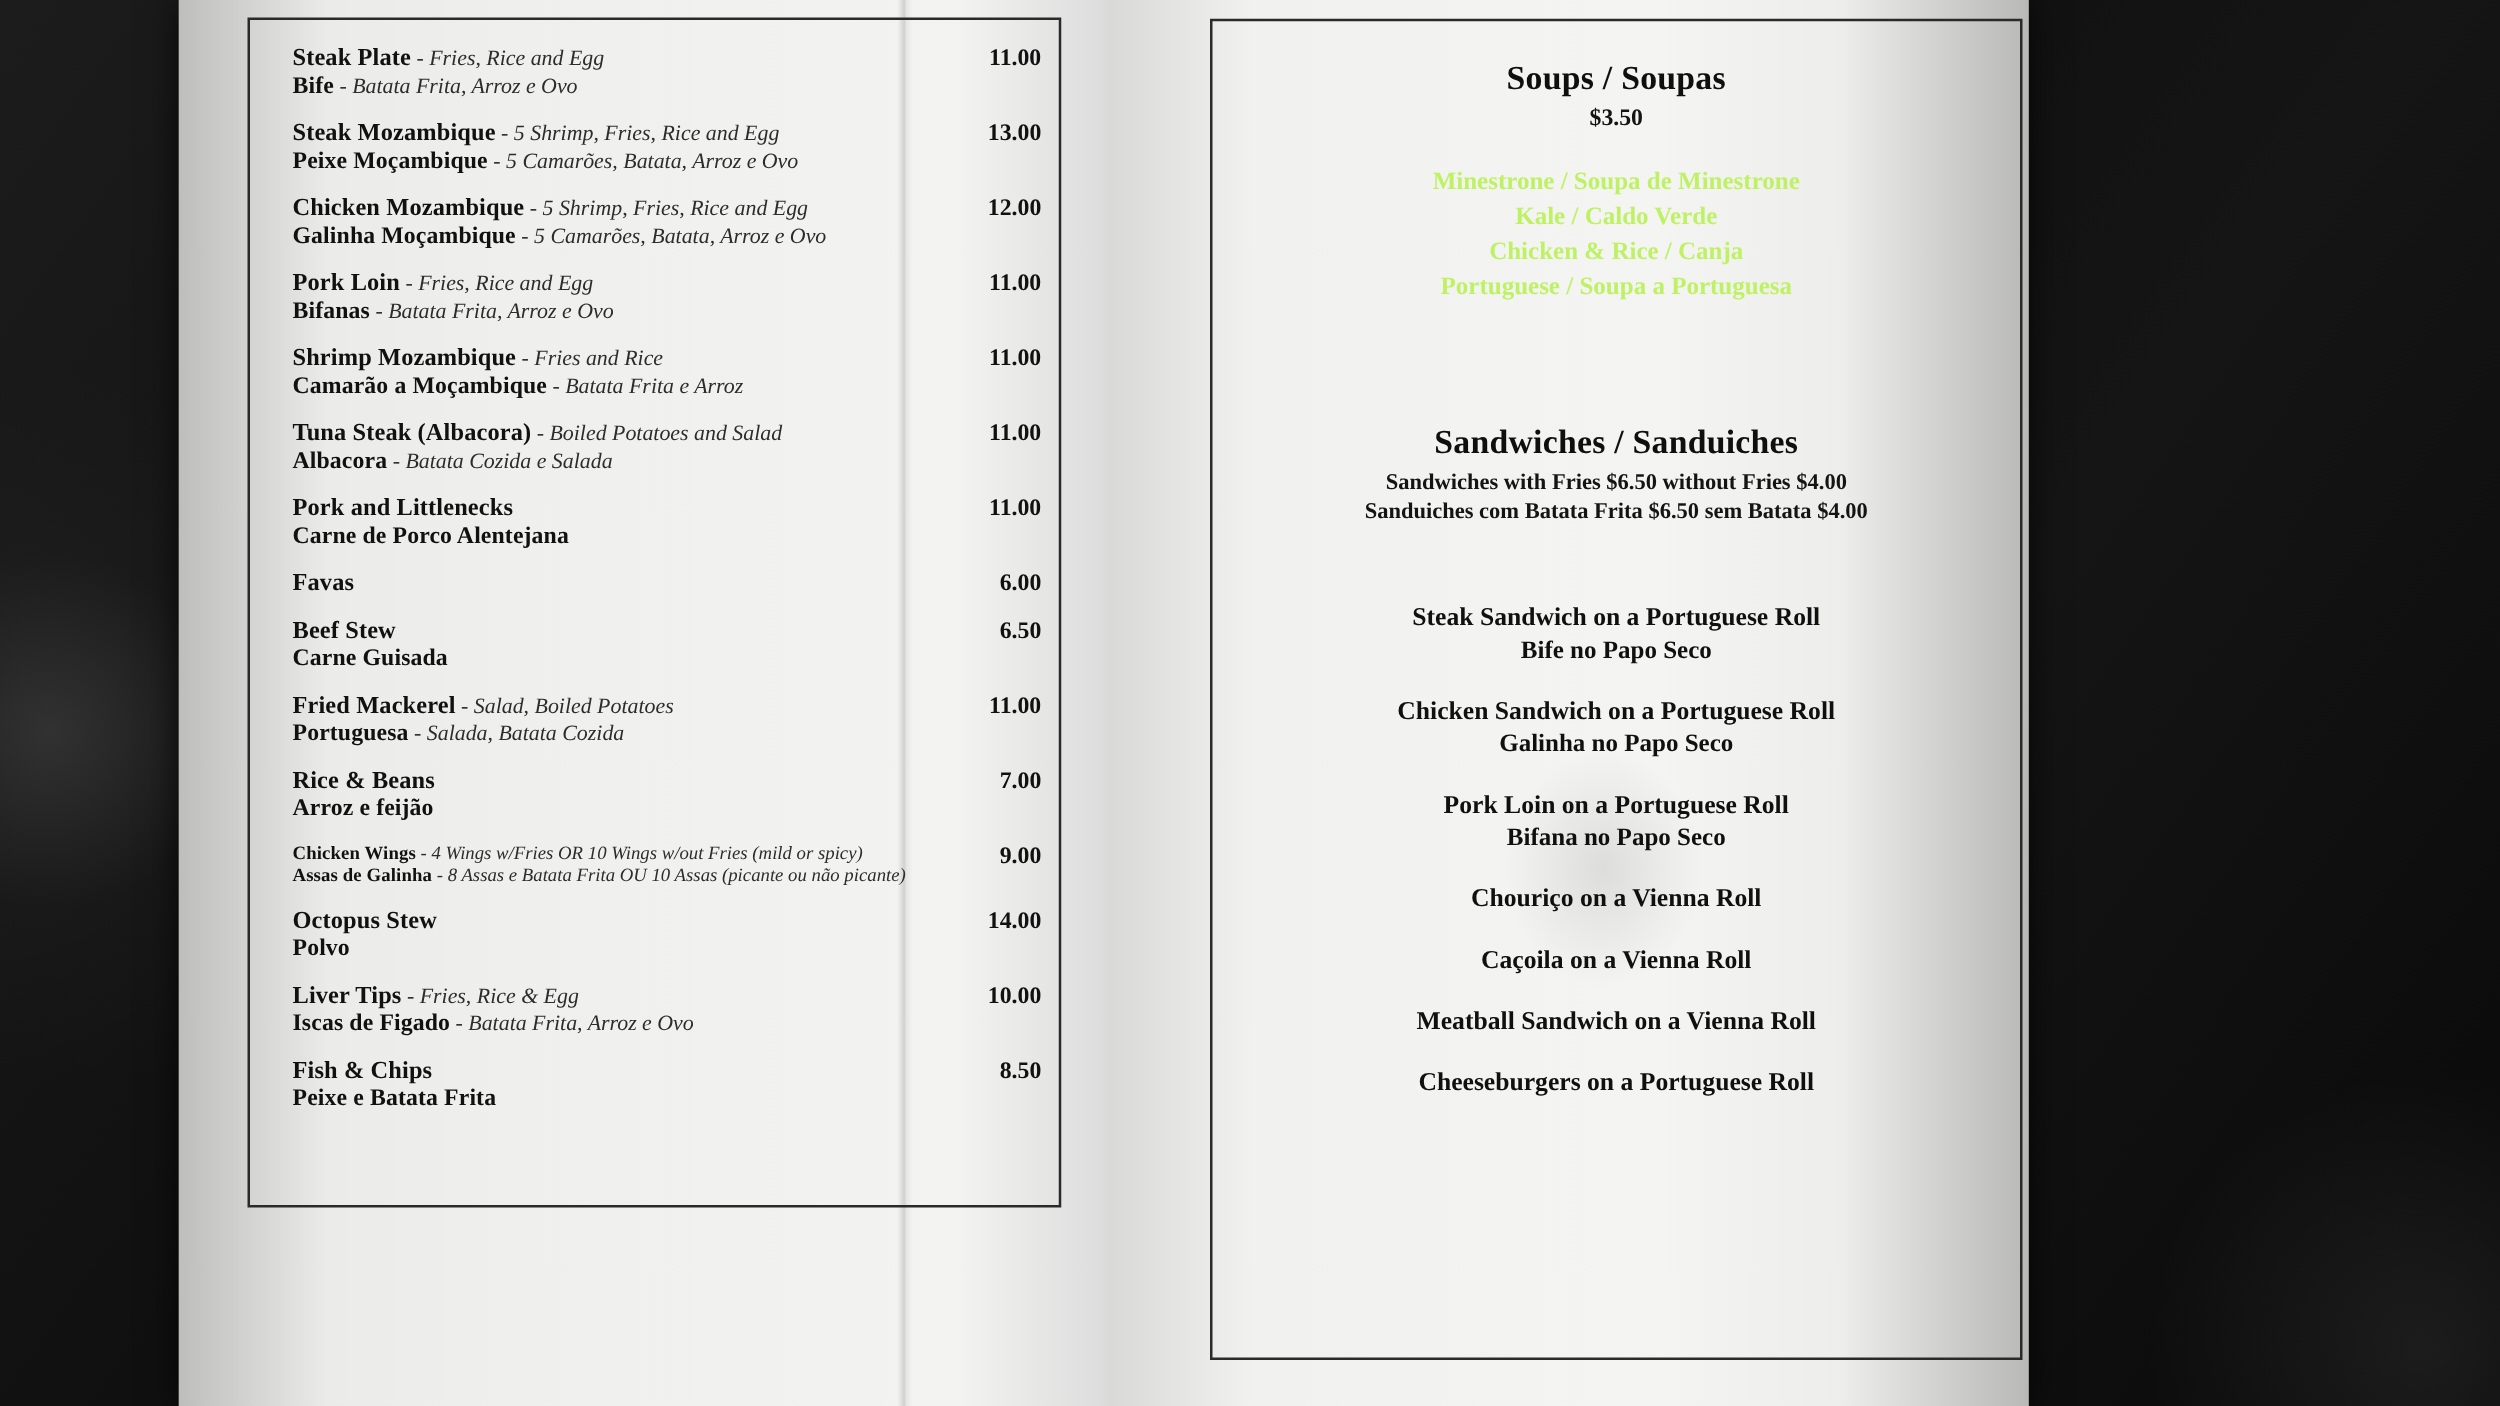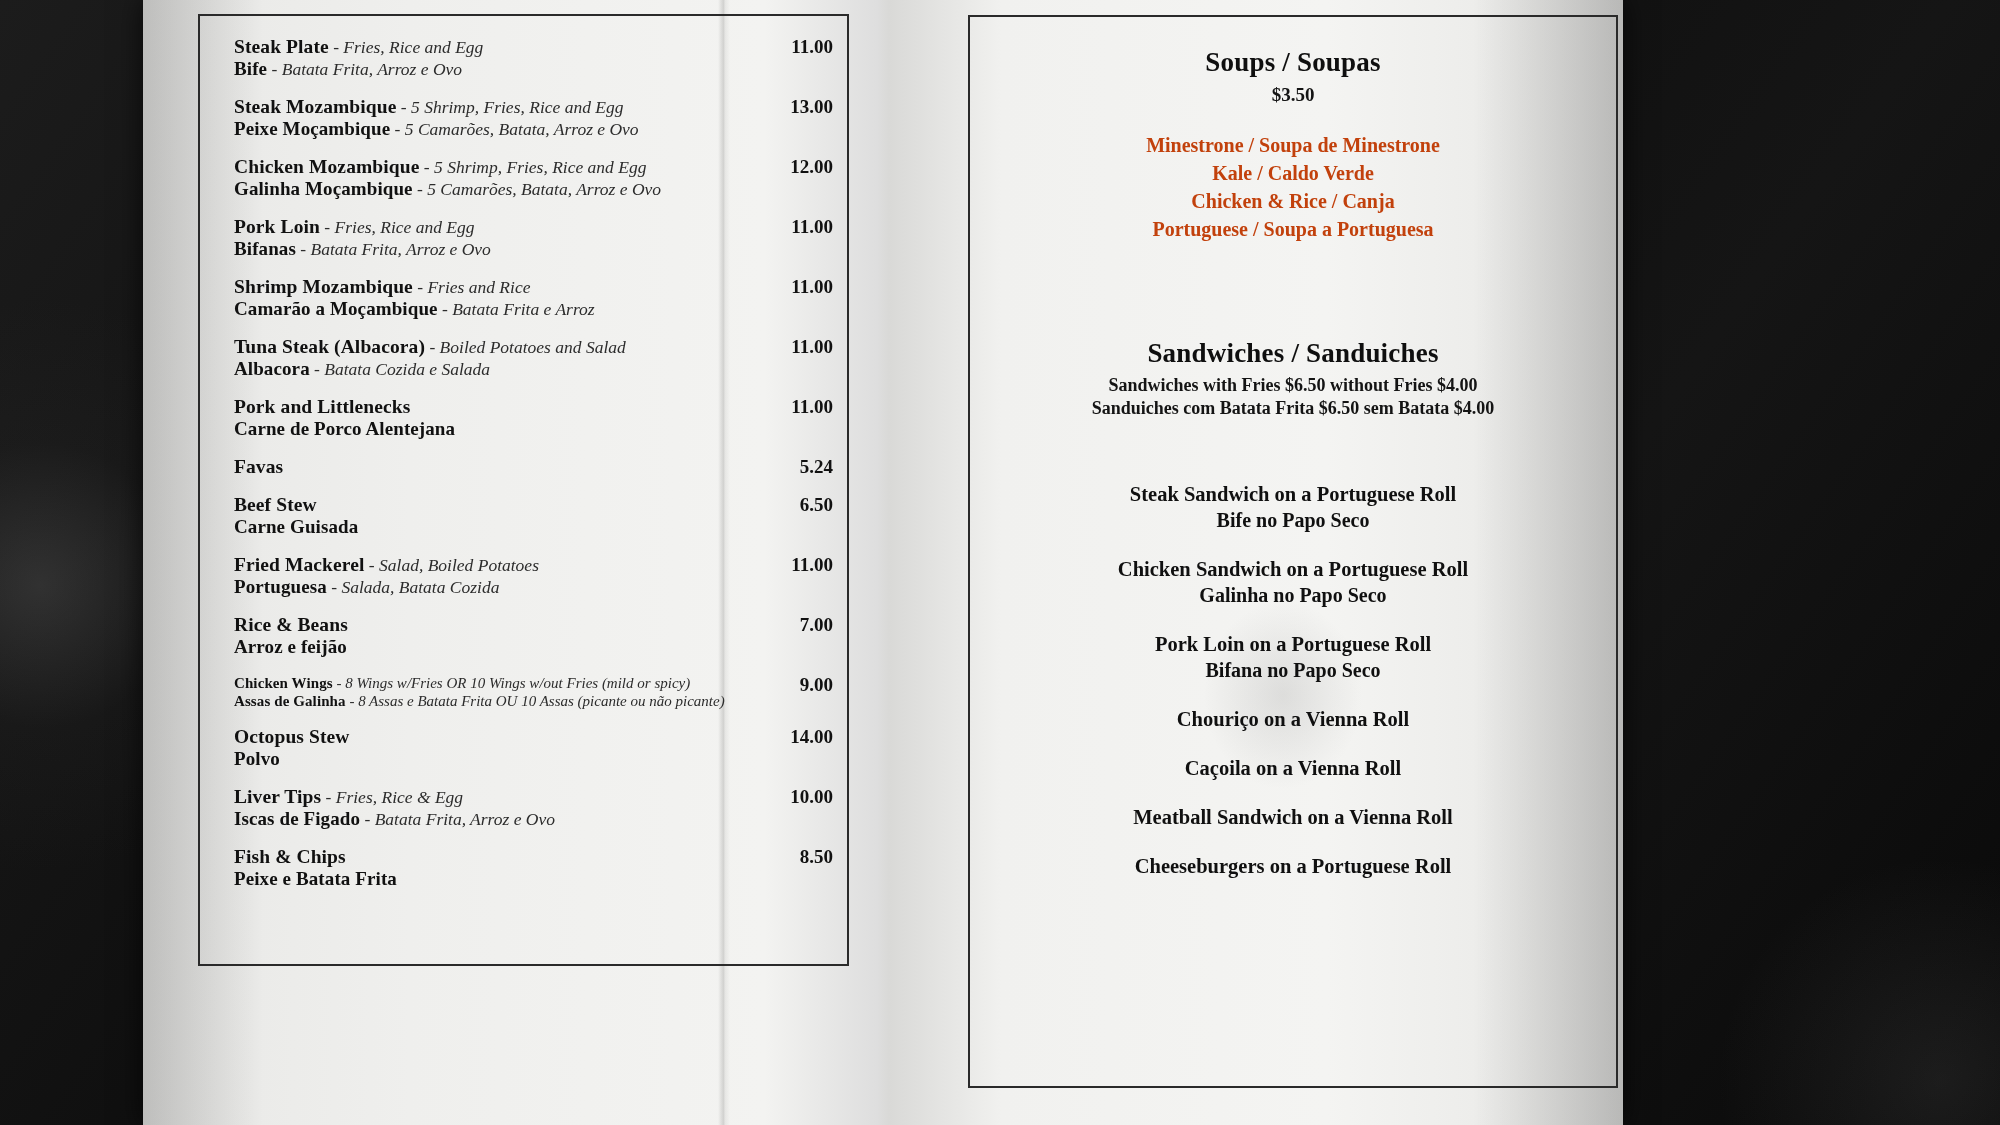--- a/index.html
+++ b/index.html
@@ -144,21 +144,21 @@
   .sec-sub.small {
     font-size: 18px;
   }
   .soup-list {
     margin-top: 28px;
     text-align: center;
   }
   .soup-list div {
     font-weight: bold;
     font-size: 20px;
-    color: #c2410c;
+    color: #bef264;
     margin-bottom: 5px;
   }
   .sand-list {
     margin-top: 64px;
     text-align: center;
   }
   .sand {
     margin-bottom: 26px;
   }
   .sand .en {
@@ -210,36 +210,36 @@
       </div>
       <div class="dish">
         <div class="line"><span class="en">Tuna Steak (Albacora)</span><span class="desc"> - Boiled Potatoes and Salad</span><span class="price">11.00</span></div>
         <div class="line"><span class="pt">Albacora</span><span class="desc"> - Batata Cozida e Salada</span></div>
       </div>
       <div class="dish">
         <div class="line"><span class="en">Pork and Littlenecks</span><span class="price">11.00</span></div>
         <div class="line"><span class="pt">Carne de Porco Alentejana</span></div>
       </div>
       <div class="dish">
-        <div class="line"><span class="en">Favas</span><span class="price">5.24</span></div>
+        <div class="line"><span class="en">Favas</span><span class="price">6.00</span></div>
       </div>
       <div class="dish">
         <div class="line"><span class="en">Beef Stew</span><span class="price">6.50</span></div>
         <div class="line"><span class="pt">Carne Guisada</span></div>
       </div>
       <div class="dish">
         <div class="line"><span class="en">Fried Mackerel</span><span class="desc"> - Salad, Boiled Potatoes</span><span class="price">11.00</span></div>
         <div class="line"><span class="pt">Portuguesa</span><span class="desc"> - Salada, Batata Cozida</span></div>
       </div>
       <div class="dish">
         <div class="line"><span class="en">Rice &amp; Beans</span><span class="price">7.00</span></div>
         <div class="line"><span class="pt">Arroz e feijão</span></div>
       </div>
       <div class="dish compact">
-        <div class="line"><span class="en">Chicken Wings</span><span class="desc-sm"> - 8 Wings w/Fries OR 10 Wings w/out Fries (mild or spicy)</span><span class="price">9.00</span></div>
+        <div class="line"><span class="en">Chicken Wings</span><span class="desc-sm"> - 4 Wings w/Fries OR 10 Wings w/out Fries (mild or spicy)</span><span class="price">9.00</span></div>
         <div class="line"><span class="pt">Assas de Galinha</span><span class="desc-sm"> - 8 Assas e Batata Frita OU 10 Assas (picante ou não picante)</span></div>
       </div>
       <div class="dish">
         <div class="line"><span class="en">Octopus Stew</span><span class="price">14.00</span></div>
         <div class="line"><span class="pt">Polvo</span></div>
       </div>
       <div class="dish">
         <div class="line"><span class="en">Liver Tips</span><span class="desc"> - Fries, Rice &amp; Egg</span><span class="price">10.00</span></div>
         <div class="line"><span class="pt">Iscas de Figado</span><span class="desc"> - Batata Frita, Arroz e Ovo</span></div>
       </div>

